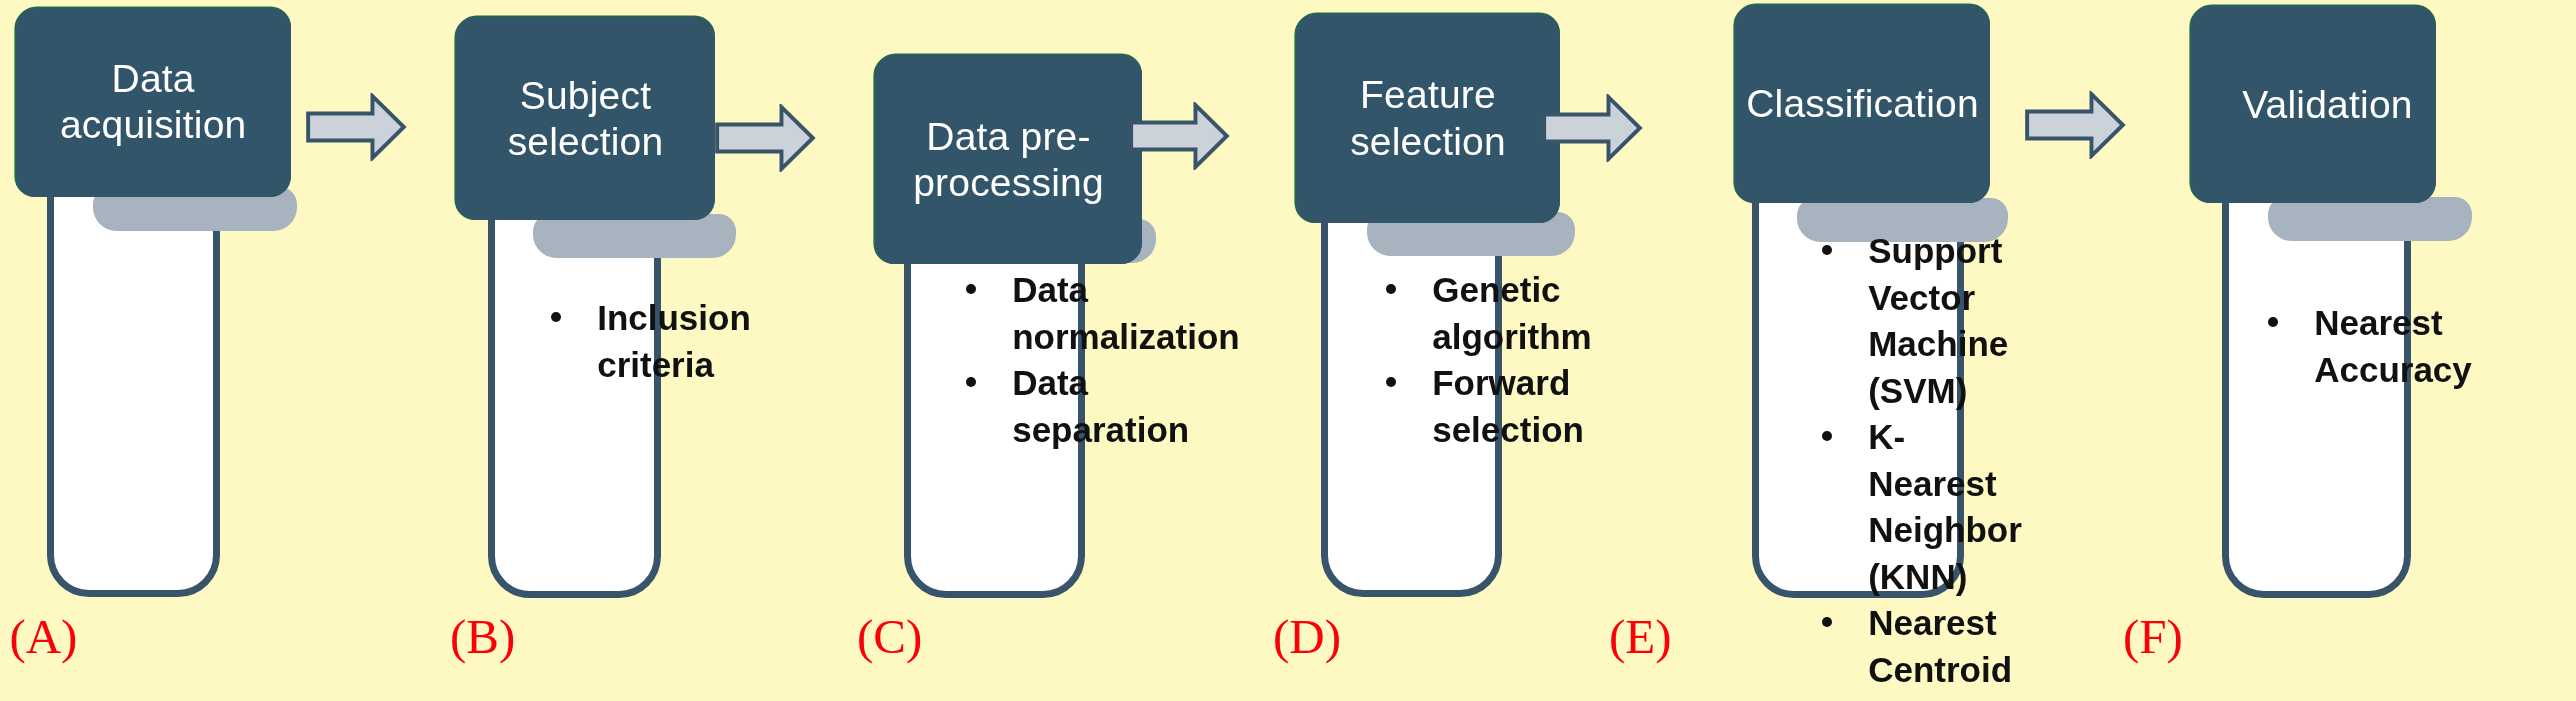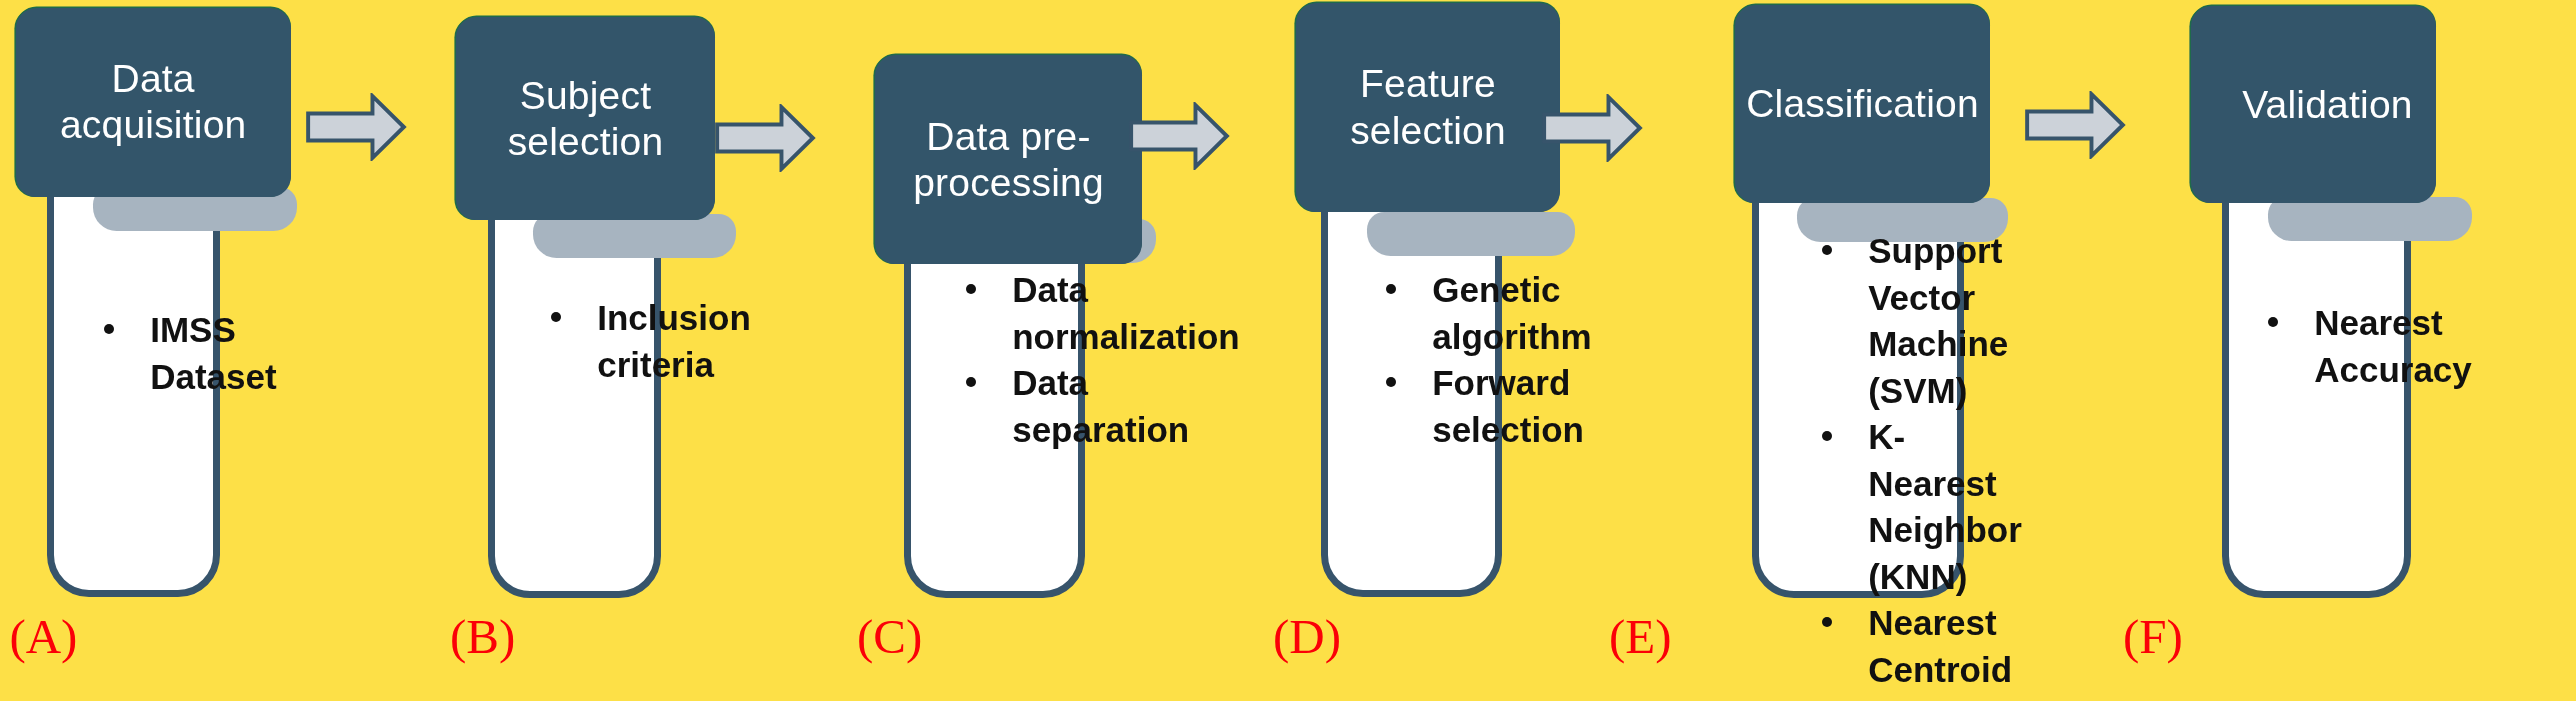--- a/index.html
+++ b/index.html
@@ -8,21 +8,21 @@
     padding: 0;
     background: #ffffff;
   }
   body {
     font-family: "Liberation Sans", sans-serif;
   }
   #stage {
     position: relative;
     width: 2576px;
     height: 701px;
-    background: #fde047;
+    background: #fef9c3;
     overflow: hidden;
   }
 
   
   .stage-unit {
     position: absolute;
     top: 0;
     height: 701px;
   }
 
@@ -119,26 +119,20 @@
 
 <div id="stage">
 
   <div class="stage-unit" style="left:0px;width:440px;">
     <div class="card-body" style="left:47px;top:94px;width:173px;height:503px;"></div>
     <div class="card-shadow" style="left:93px;top:187px;width:204px;height:44px;"></div>
     <div class="card-header" style="left:15.7px;top:7.9px;width:275px;height:189px;">
       <div class="card-header-label">Data
 acquisition</div>
     </div>
-    <ul class="card-list" style="left:104px;top:307px;width:149px;">
-      <li class="card-list-item">
-        <span class="bullet-dot"></span>
-        <span class="card-list-text">IMSS Dataset</span>
-      </li>
-    </ul>
     <div class="panel-tag" style="left:9.4px;top:612px;">(A)</div>
   </div>
 
   <div class="flow-arrow" style="left:305px;top:93px;width:102px;height:68px;">
     <svg viewBox="0 0 130 86" preserveAspectRatio="none" aria-hidden="true">
       <polygon points="4,26 86,26 86,4 126,43 86,82 86,60 4,60" fill="#ccd2d9" stroke="#37546b" stroke-width="5" stroke-linejoin="miter"></polygon>
     </svg>
   </div>
 
   <div class="stage-unit" style="left:409px;width:440px;">
@@ -185,21 +179,21 @@
 
   <div class="flow-arrow" style="left:1128px;top:102px;width:102px;height:68px;">
     <svg viewBox="0 0 130 86" preserveAspectRatio="none" aria-hidden="true">
       <polygon points="4,26 86,26 86,4 126,43 86,82 86,60 4,60" fill="#ccd2d9" stroke="#37546b" stroke-width="5" stroke-linejoin="miter"></polygon>
     </svg>
   </div>
 
   <div class="stage-unit" style="left:1235px;width:448px;">
     <div class="card-body" style="left:86px;top:124px;width:181px;height:473px;"></div>
     <div class="card-shadow" style="left:132px;top:212px;width:208px;height:44px;"></div>
-    <div class="card-header" style="left:61px;top:3px;width:264px;height:209px;">
+    <div class="card-header" style="left:61px;top:14px;width:264px;height:209px;">
       <div class="card-header-label">Feature
 selection</div>
     </div>
     <ul class="card-list" style="left:151px;top:267px;width:165px;">
       <li class="card-list-item">
         <span class="bullet-dot"></span>
         <span class="card-list-text">Genetic algorithm</span>
       </li>
       <li class="card-list-item">
         <span class="bullet-dot"></span>

